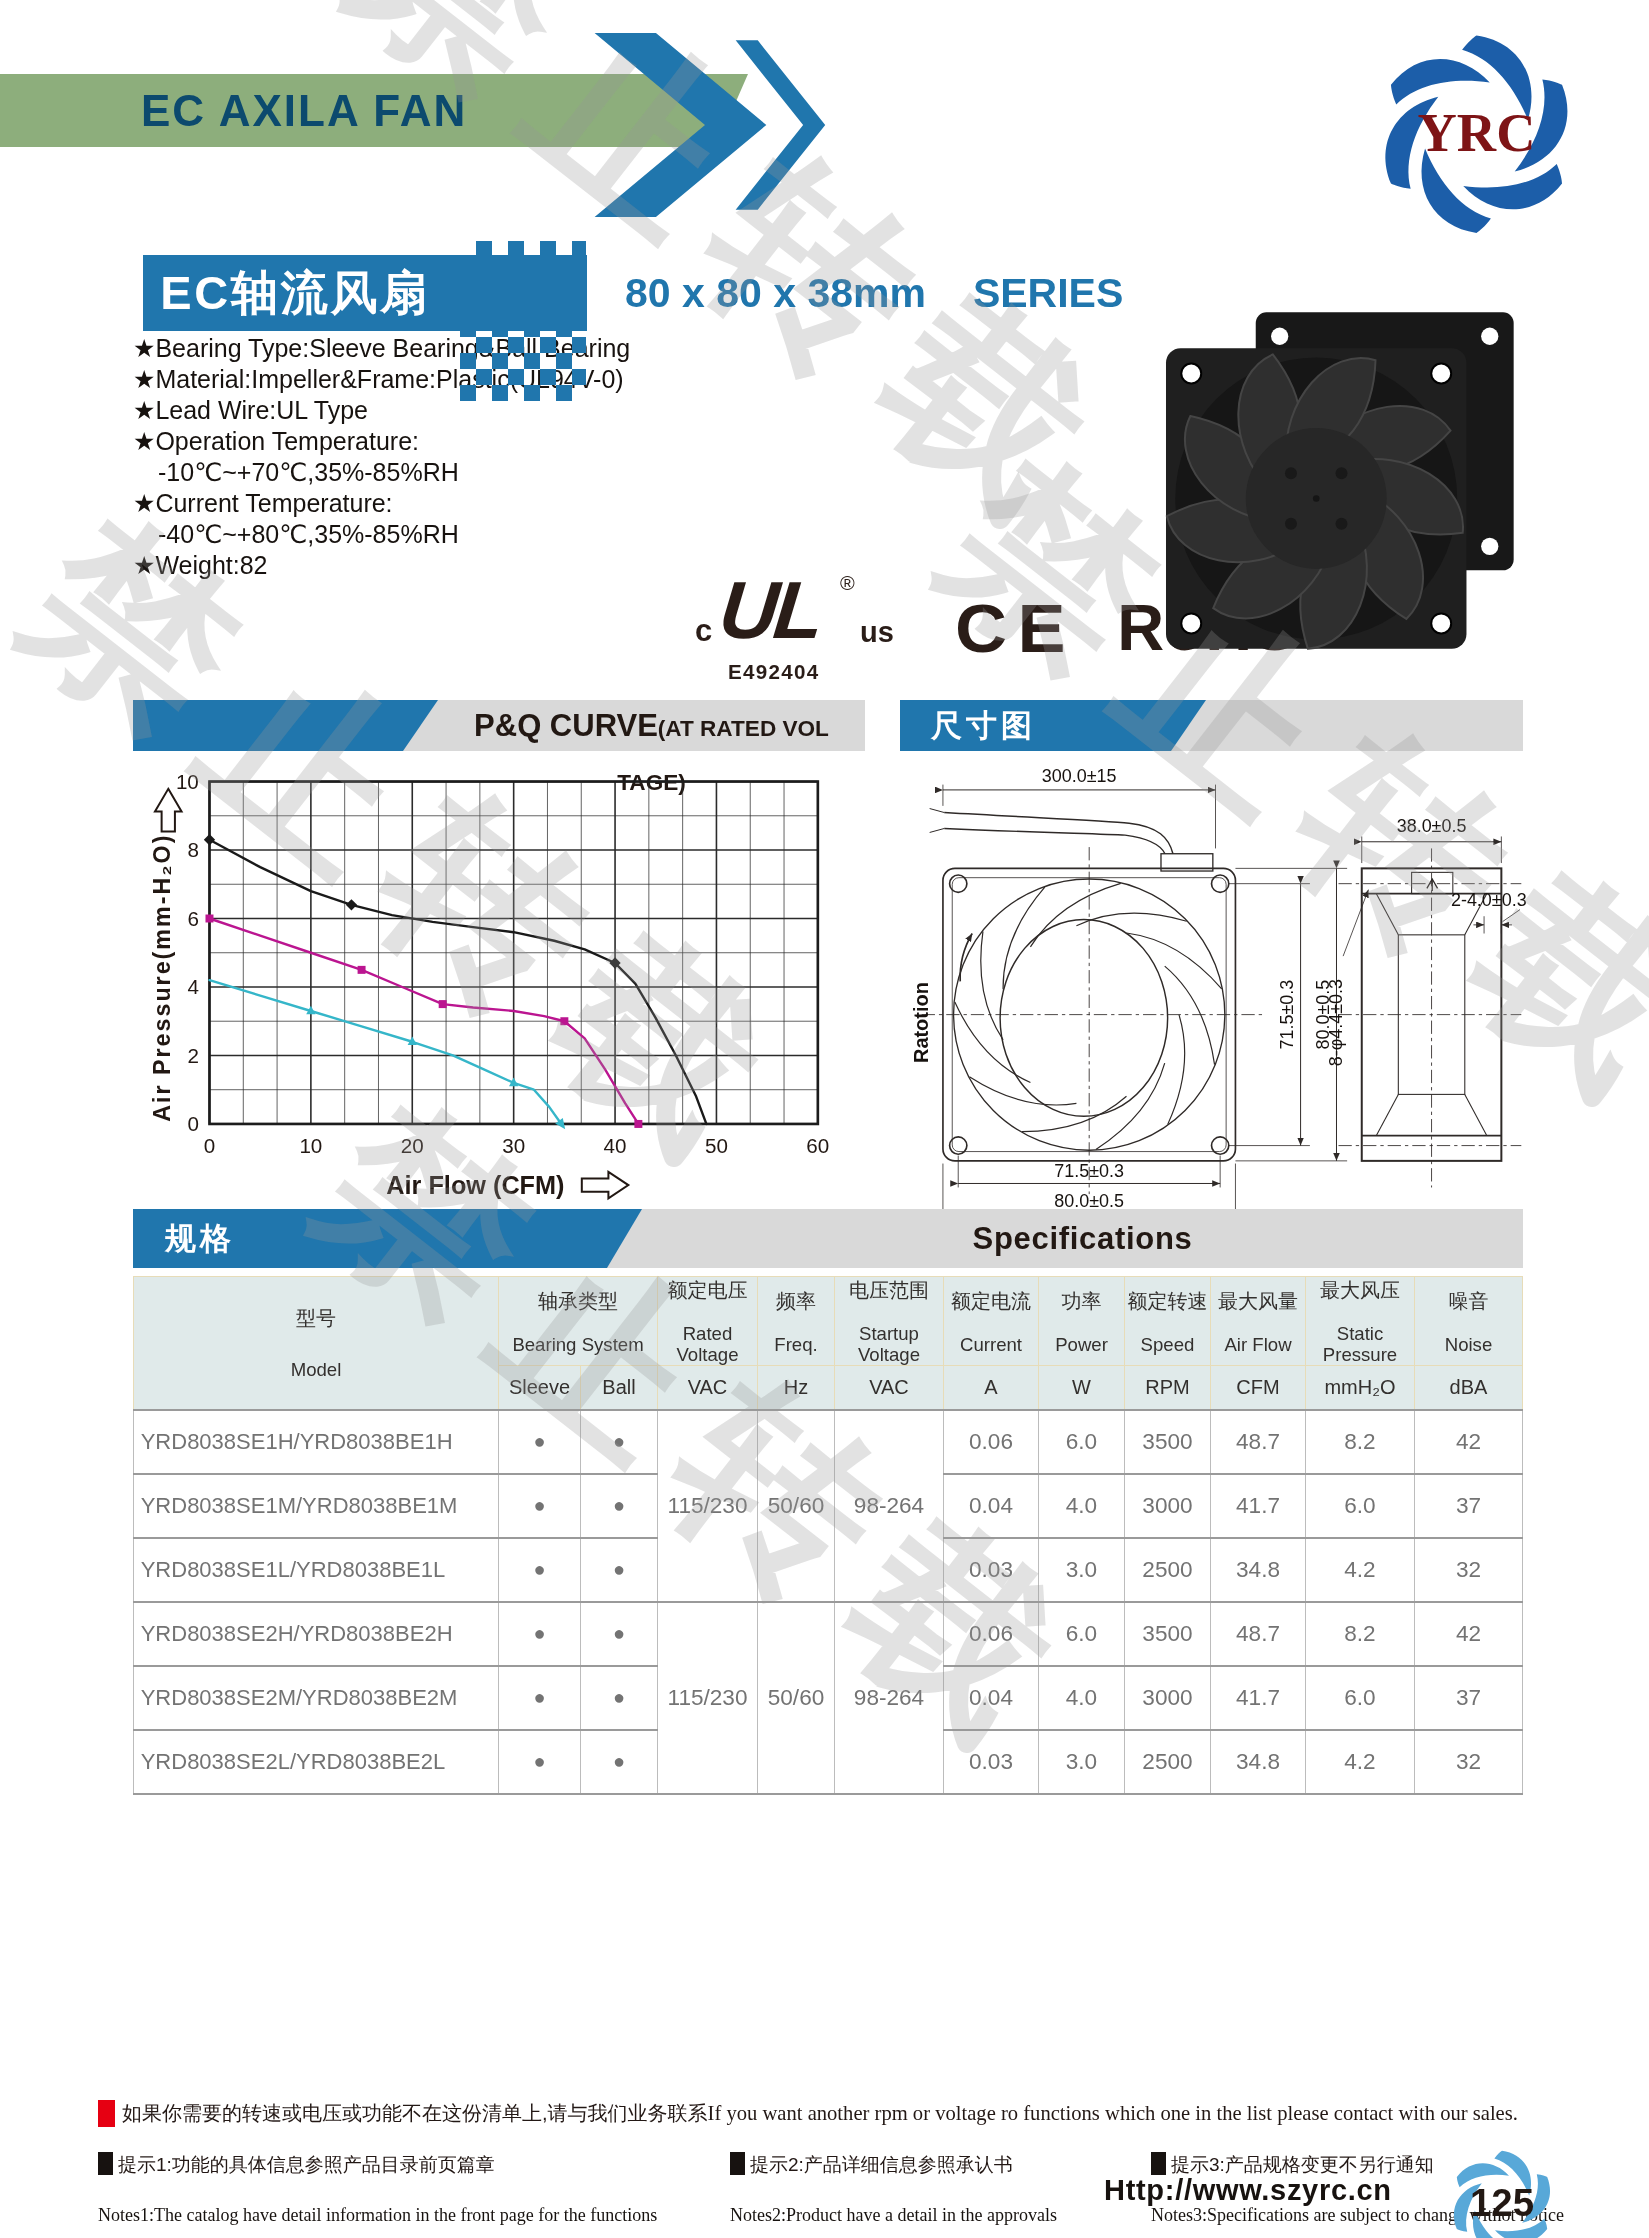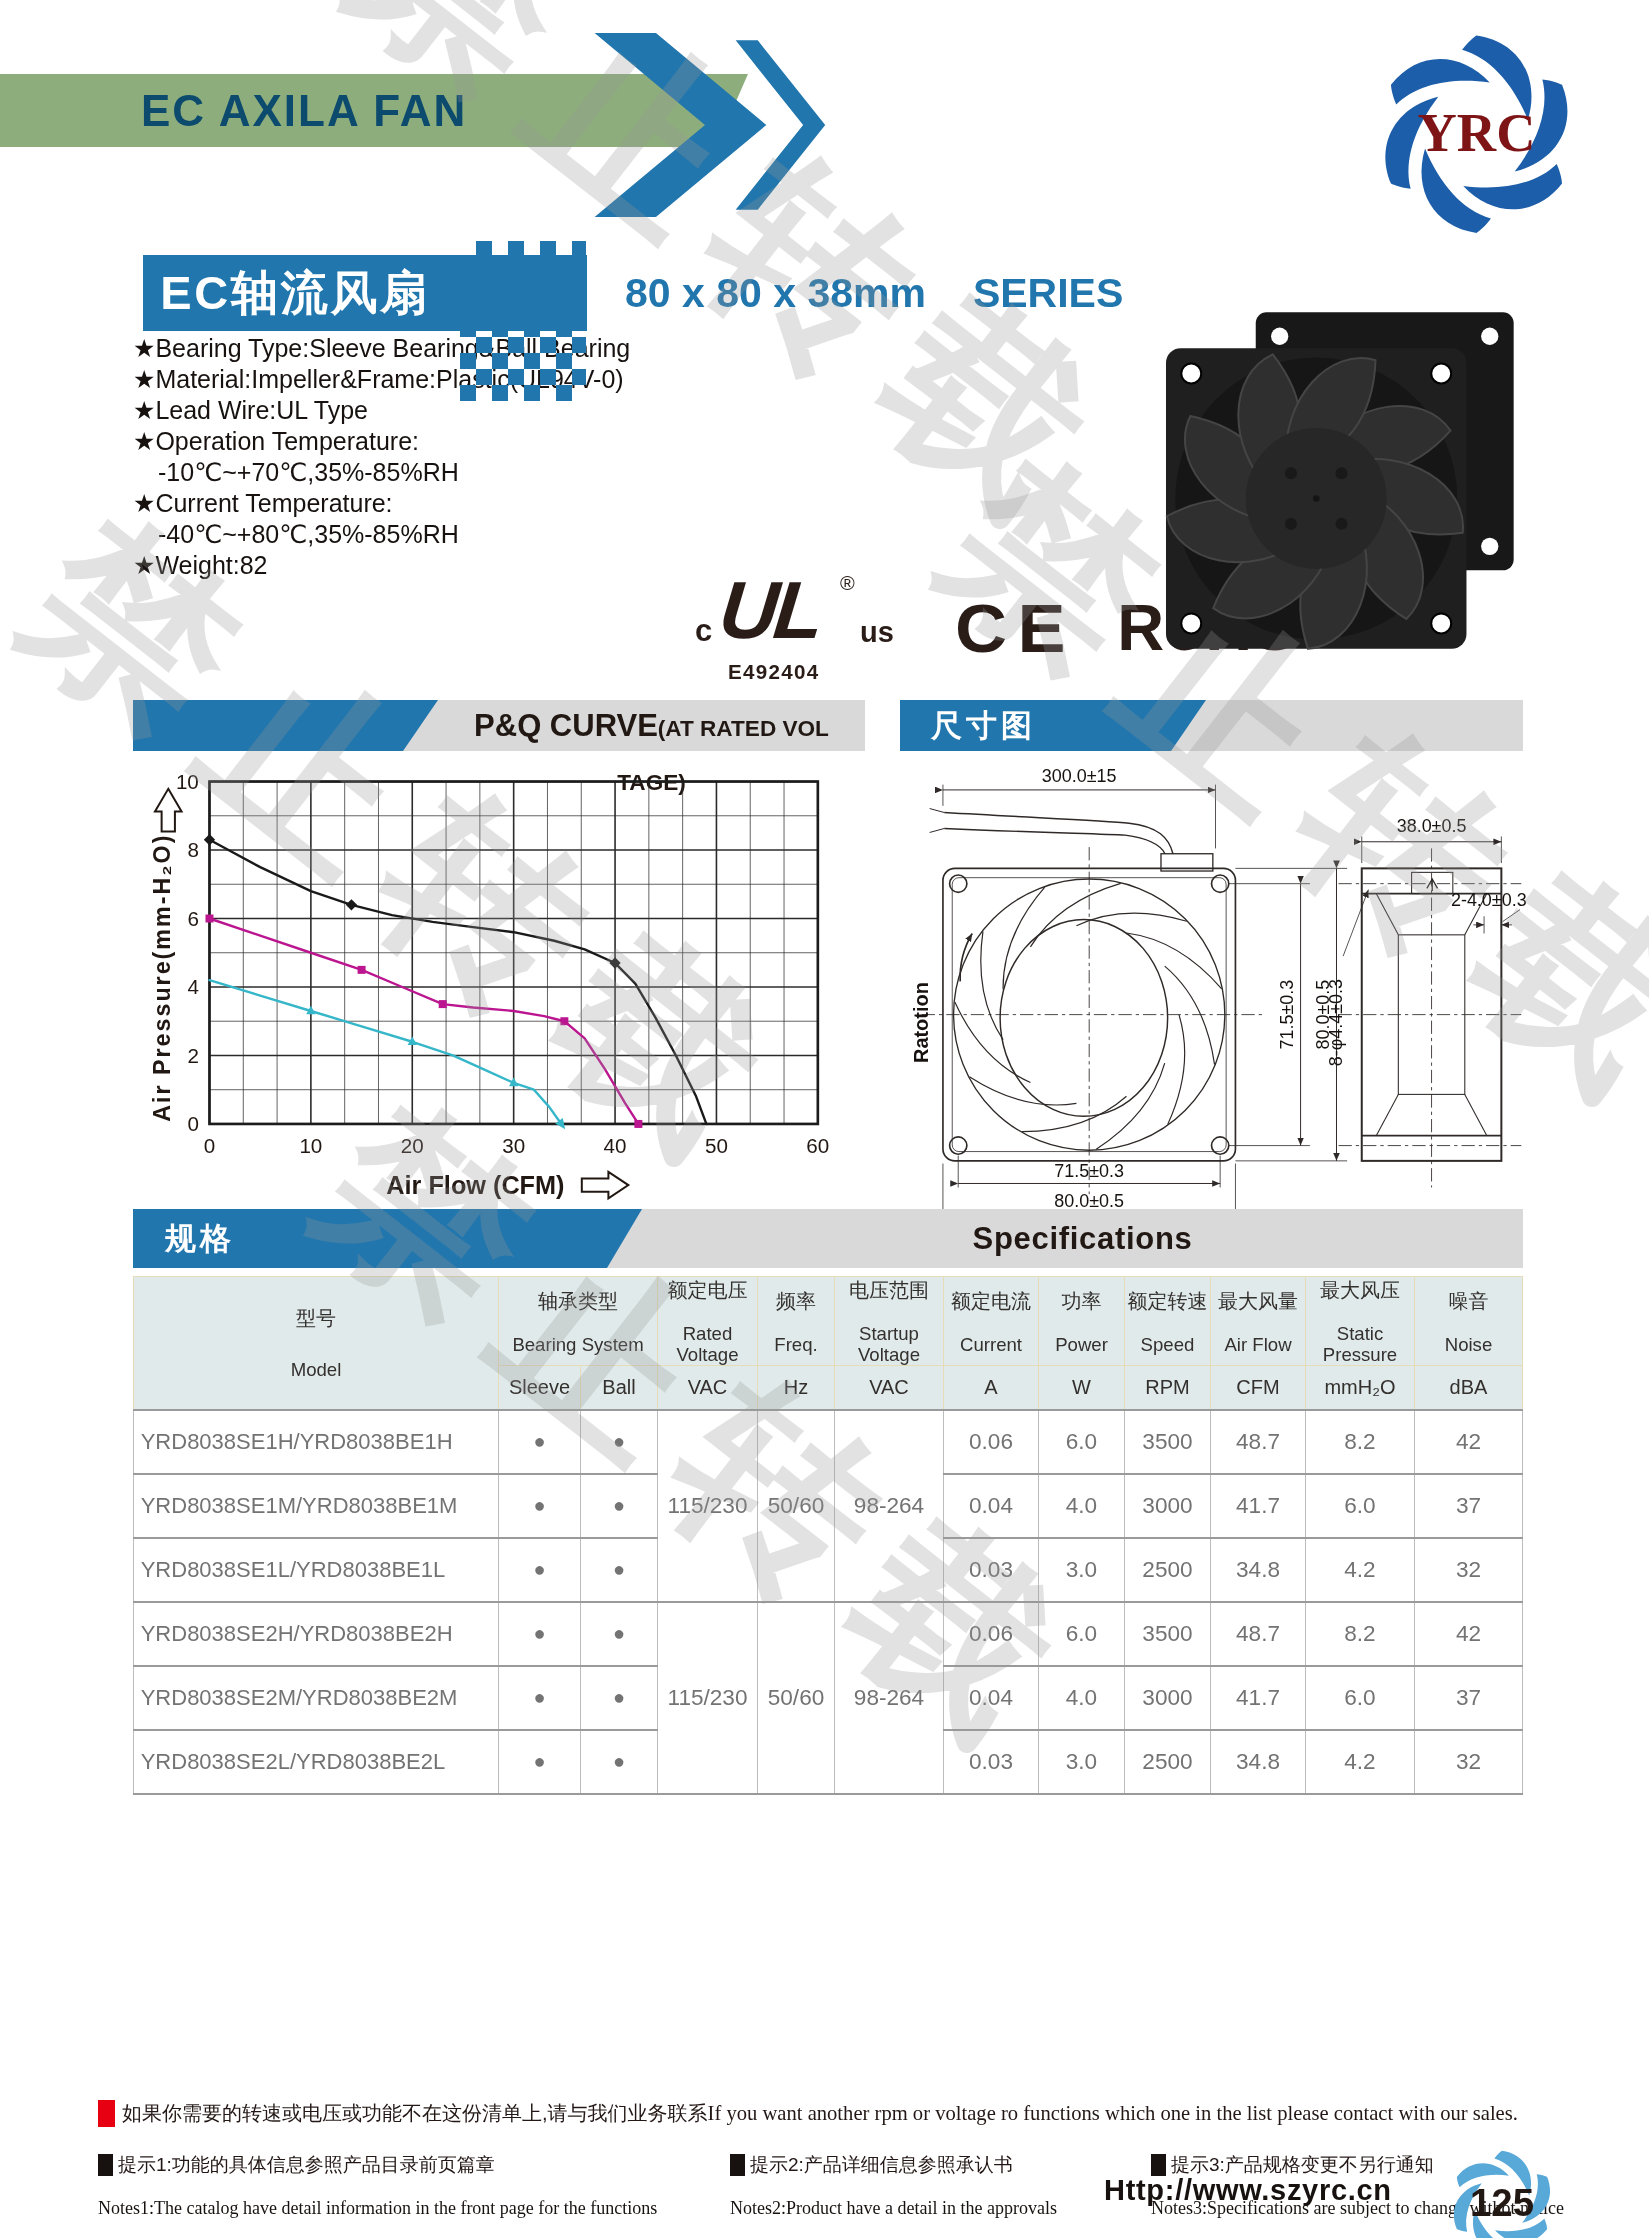--- a/index.html
+++ b/index.html
@@ -68,21 +68,21 @@
       font-size:22.6px;text-align:center;color:#737373;height:64px;}
   tbody td.model{text-align:left;padding-left:6.7px;font-size:22px;letter-spacing:0;}
   tbody td.dot{font-size:20px;}
 
   
   .notice{left:98px;top:2100px;display:flex;align-items:center;}
   .sq-red{width:17.3px;height:27px;background:var(--red);margin-right:6.7px;flex:none;}
   .notice-zh{font-size:20px;}
   .notice-en{font-size:20.6px;font-family:"Liberation Serif","DejaVu Serif",serif;}
   .note{position:absolute;top:2152px;}
-  .note .nz{display:flex;align-items:center;font-size:19px;margin-bottom:20px;}
+  .note .nz{display:flex;font-size:19px;margin-bottom:27px;}
   .sq-blk{width:14.6px;height:22.6px;background:#171210;margin-right:5.3px;flex:none;}
   .note .ne{font-size:18px;font-family:"Liberation Serif","DejaVu Serif",serif;color:#17120f;}
   .url{left:1104px;top:2174px;font-size:29px;font-weight:bold;color:#17120f;letter-spacing:0.7px;}
 </style>
 </head>
 <body>
 
 <div class="page">
 
   <div class="wm" style="left:286px;top:80px;">禁止转载</div>

